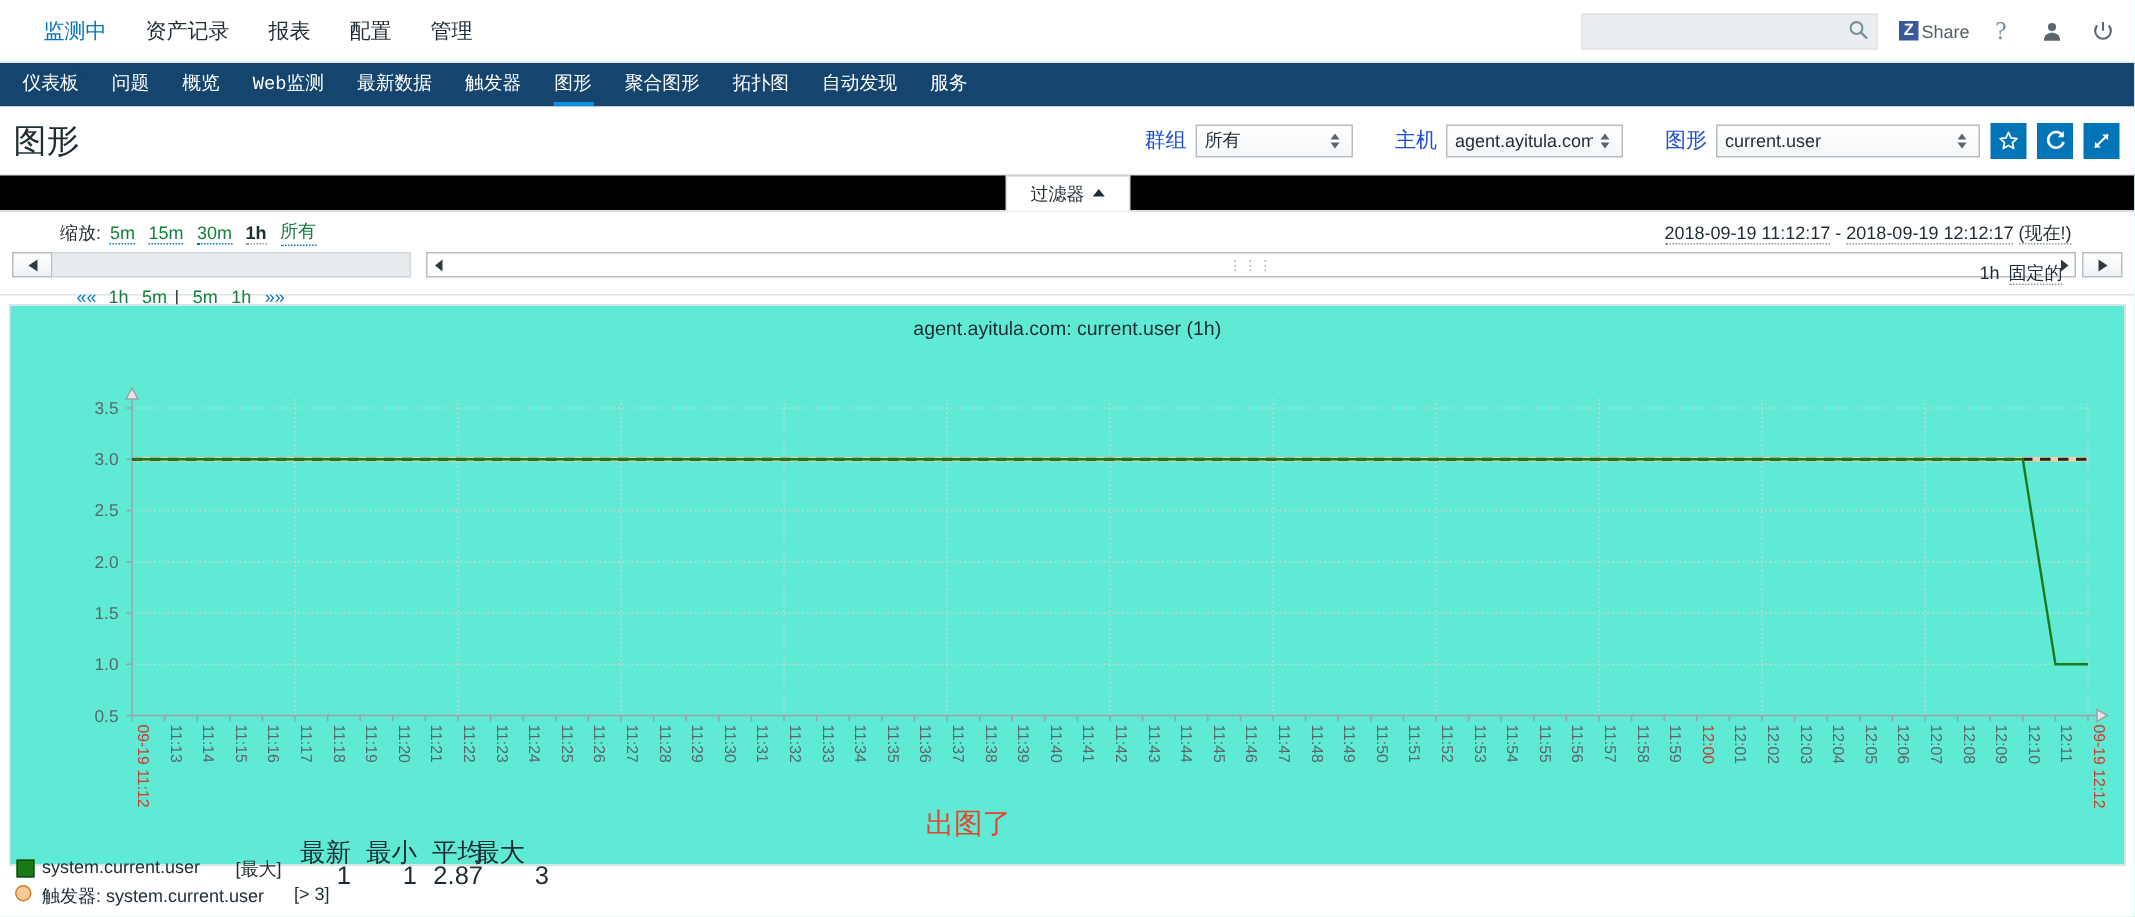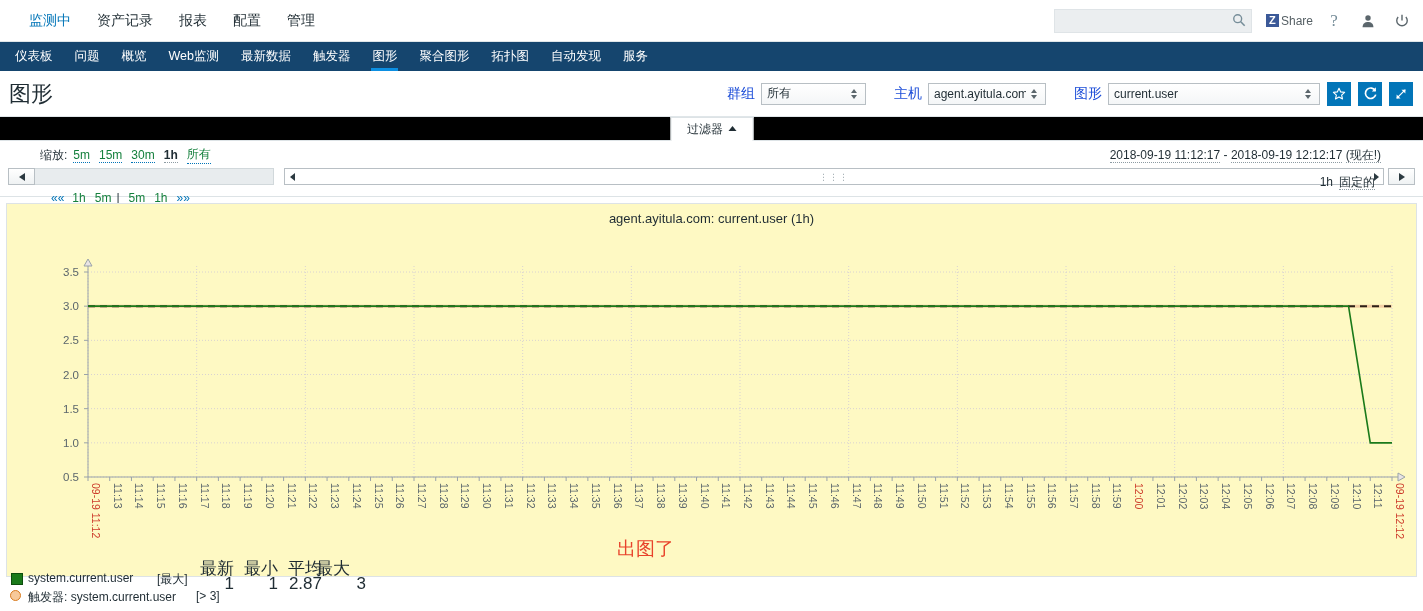--- a/index.html
+++ b/index.html
@@ -117,20 +117,21 @@
   }
   .ticon.qmark { font-size: 17px; color: #768d99; font-family:"Liberation Serif",serif; }
 
   
   .subnav {
     height: 29px;
     background: #15456e;
     display: flex;
     align-items: center;
     padding-left: 4px;
+    font-family: Liberation Mono, monospace;
   }
   .subnav .sitem {
     color: #ffffff;
     font-size: 12.5px;
     padding: 0 11px;
     line-height: 29px;
     height: 29px;
     position: relative;
     cursor: pointer;
     white-space: nowrap;
@@ -195,21 +196,21 @@
     border-left:3.5px solid transparent;border-right:3.5px solid transparent;
     border-bottom:4px solid #5b666c;
   }
   .ar-dn {
     width:0;height:0;
     border-left:3.5px solid transparent;border-right:3.5px solid transparent;
     border-top:4px solid #5b666c;
   }
   .sb-group { width: 105px; }
   .sb-host  { width: 118px; }
-  .sb-graph { width: 212px; }
+  .sb-graph { width: 176px; }
   .actbtn {
     width: 24px; height: 24px;
     background: #0275b8;
     margin-left: 7px;
     display: flex; align-items: center; justify-content: center;
     cursor: pointer;
   }
 
   
   .filtertabrow {
@@ -345,21 +346,21 @@
     right: 48px; bottom: 5px;
     font-size: 12px;
     color: #1f2c33;
   }
   .fixedinfo .u { border-bottom: 1px dotted #8d9ba3; cursor: pointer; margin-left: 6px; }
 
   
   .graphcard {
     margin: 6px 6px 0 6px;
     border: 1px solid #dde3e6;
-    background: #fef9c3;
+    background: #5eead4;
     height: 374px;
     position: relative;
     box-sizing: border-box;
   }
   .gtitle {
     text-align: center;
     font-size: 13px;
     color: #1f2c33;
     padding-top: 7px;
   }

